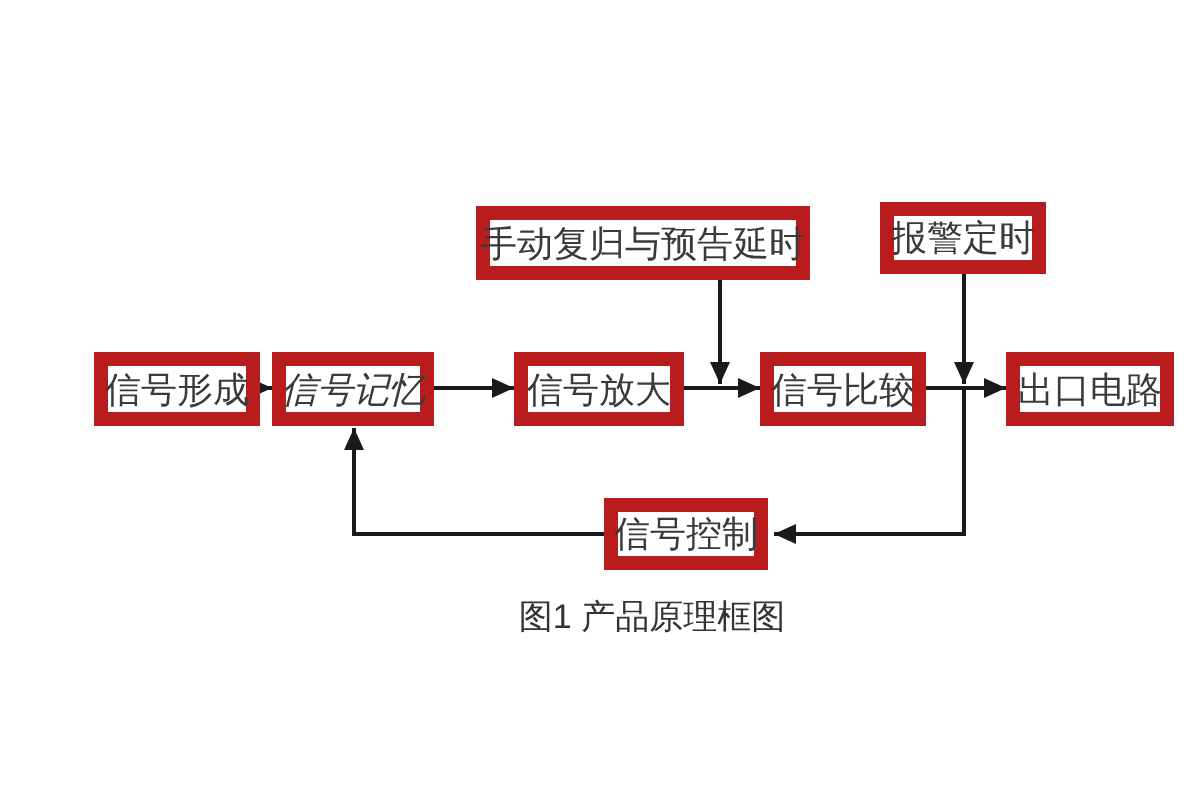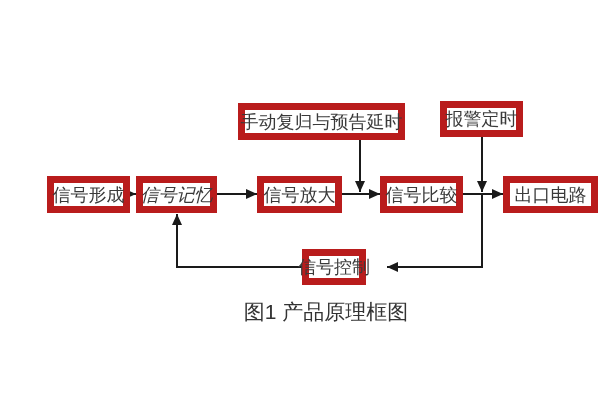--- a/index.html
+++ b/index.html
@@ -40,21 +40,21 @@
     line-height: 1;
     white-space: nowrap;
   }
   .caption {
     position: absolute;
     left: 226px;
     top: 299px;
     width: 200px;
     text-align: center;
     color: #333333;
-    font-size: 21px;
+    font-size: 17px;
     line-height: 1.2;
     white-space: nowrap;
   }
 </style>
 </head>
 <body>
 
 <div class="canvas">
 
   <svg class="wires" viewBox="0 0 600 400" xmlns="http://www.w3.org/2000/svg">
@@ -82,31 +82,31 @@
   </div>
 
   <div class="box" style="left:257px; top:176px; width:85px;  height:37px;">
     <span>信号放大</span>
   </div>
 
   <div class="box" style="left:380px; top:176px; width:83px;  height:37px;">
     <span>信号比较</span>
   </div>
 
-  <div class="box" style="left:503px; top:176px; width:95px;  height:37px;">
+  <div class="box" style="left:503px; top:176px; width:84px;  height:37px;">
     <span>出口电路</span>
   </div>
 
   <div class="box" style="left:238px; top:103px; width:167px; height:37px;">
     <span>手动复归与预告延时</span>
   </div>
 
   <div class="box" style="left:440px; top:101px; width:83px;  height:36px;">
     <span>报警定时</span>
   </div>
 
-  <div class="box" style="left:302px; top:249px; width:64px;  height:36px;">
+  <div class="box" style="left:302px; top:249px; width:82px;  height:36px;">
     <span>信号控制</span>
   </div>
 
   <div class="caption">图1 产品原理框图</div>
 
 </div>
 
 </body></html>

